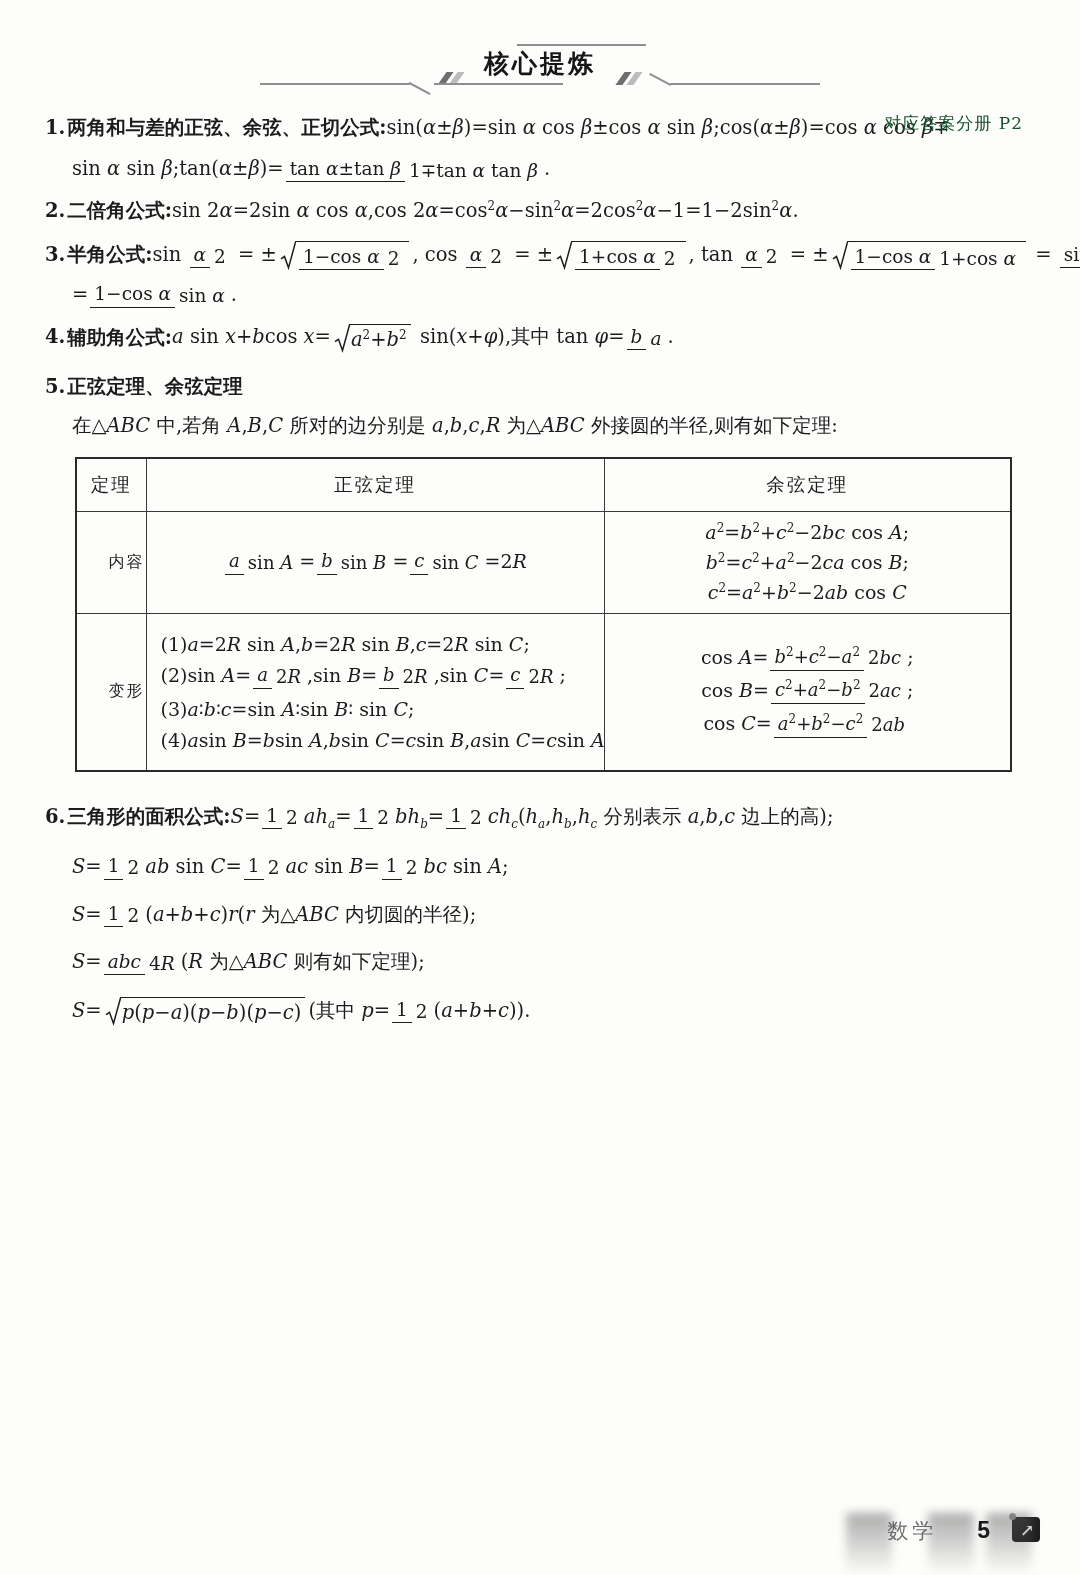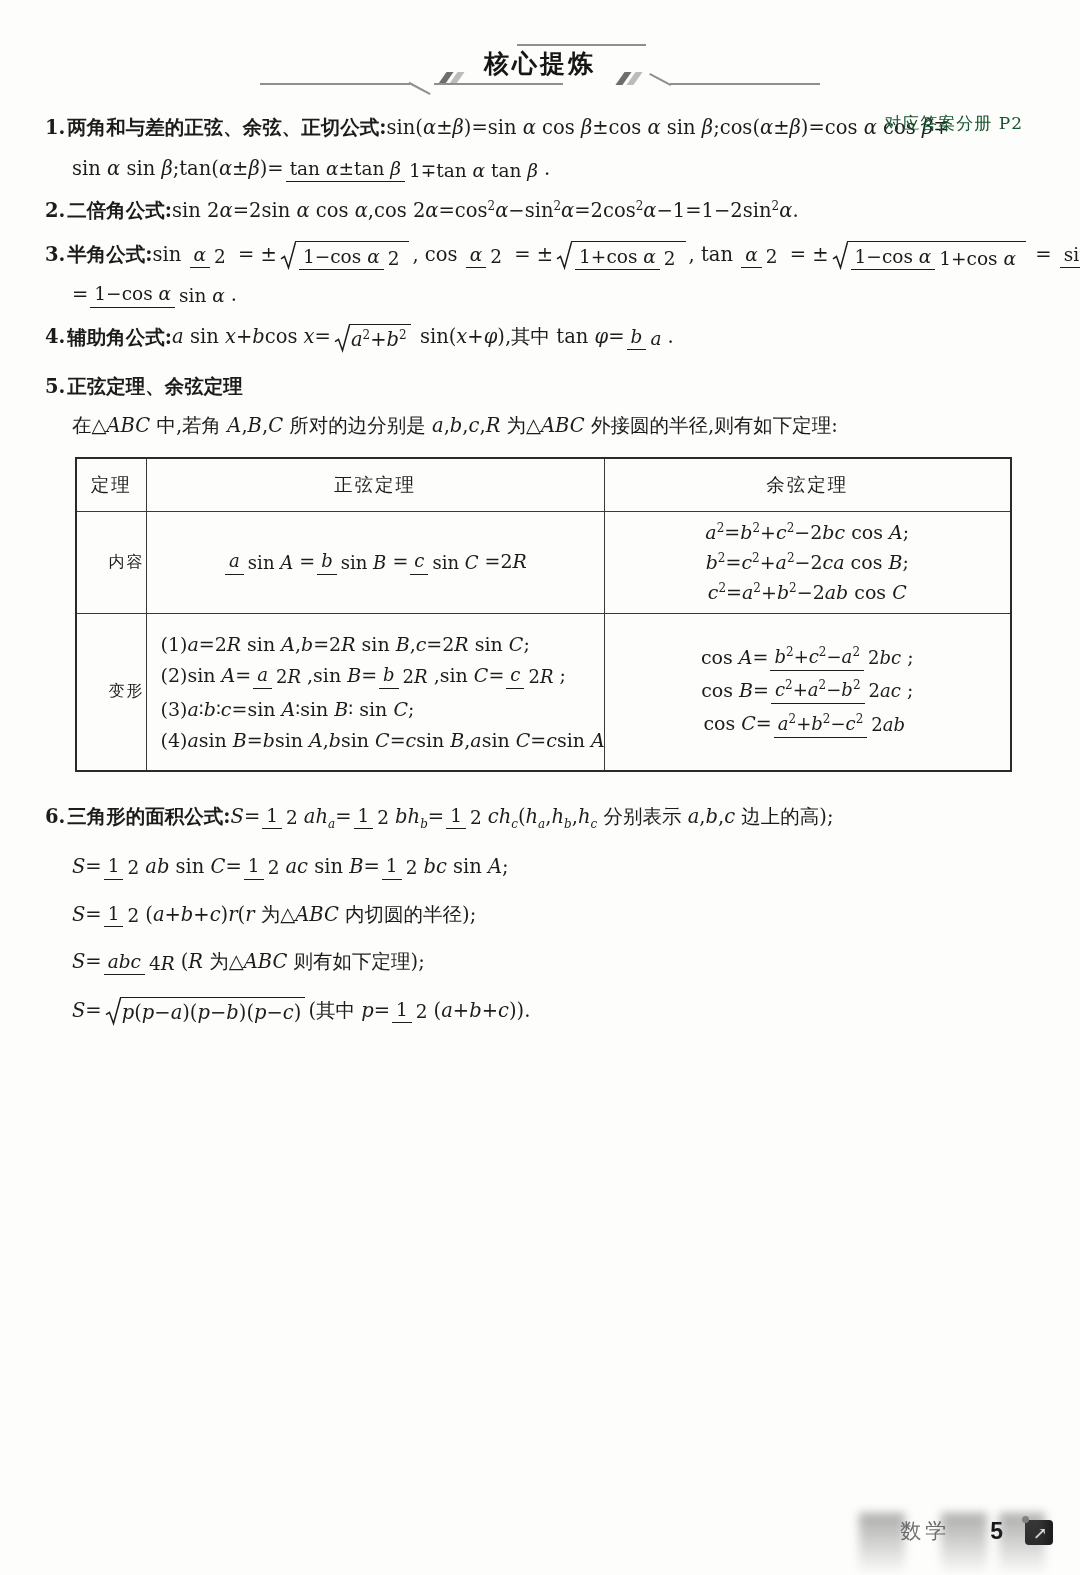--- a/index.html
+++ b/index.html
@@ -58,21 +58,21 @@
   table.thm{border-collapse:collapse;margin:18px 0 0 30px;width:935px;table-layout:fixed;padding-left:24px;}
   table.thm th,table.thm td{border:1.6px solid #3a3a3a;font-weight:normal;}
   table.thm{border:2.2px solid #2a2a2a;}
   table.thm th{font-size:18.5px;height:50px;letter-spacing:2px;}
   td.rowlbl{text-align:right;font-size:16px;letter-spacing:2px;}
   td.cmid{text-align:center;font-size:19px;}
   td.cform{padding:10px 0 10px 14px;font-size:19px;}
   .tline{margin:9px 0;}
   td.cmid .tline{margin:8px 0;}
   
-  .footer{position:absolute;right:27px;bottom:30px;display:flex;align-items:flex-end;}
+  .footer{position:absolute;right:40px;bottom:30px;display:flex;align-items:flex-start;}
   .subj{color:#6f6f6f;font-size:21px;letter-spacing:4px;font-family:"Liberation Sans","DejaVu Sans",sans-serif;}
   .pnum{color:#111;font-size:23px;font-weight:bold;margin-left:40px;font-family:"Liberation Sans","DejaVu Sans",sans-serif;}
   .plink{position:relative;margin-left:22px;width:28px;height:25px;background:#1d1d1d;border-radius:4px;
          display:inline-flex;align-items:center;justify-content:center;}
   .plink .arrow{color:#fff;font-size:17px;font-weight:bold;transform:translate(1px,0);}
   .plink .dot{position:absolute;left:-3px;top:-4px;width:7px;height:7px;border-radius:50%;background:#9a9a9a;}
   .streak{position:absolute;bottom:-30px;width:46px;height:62px;filter:blur(5px);
           background:linear-gradient(to bottom,rgba(90,90,90,0.5),rgba(255,255,255,0));}
   .st1{right:148px;} .st2{right:66px;} .st3{right:8px;}
 </style>

